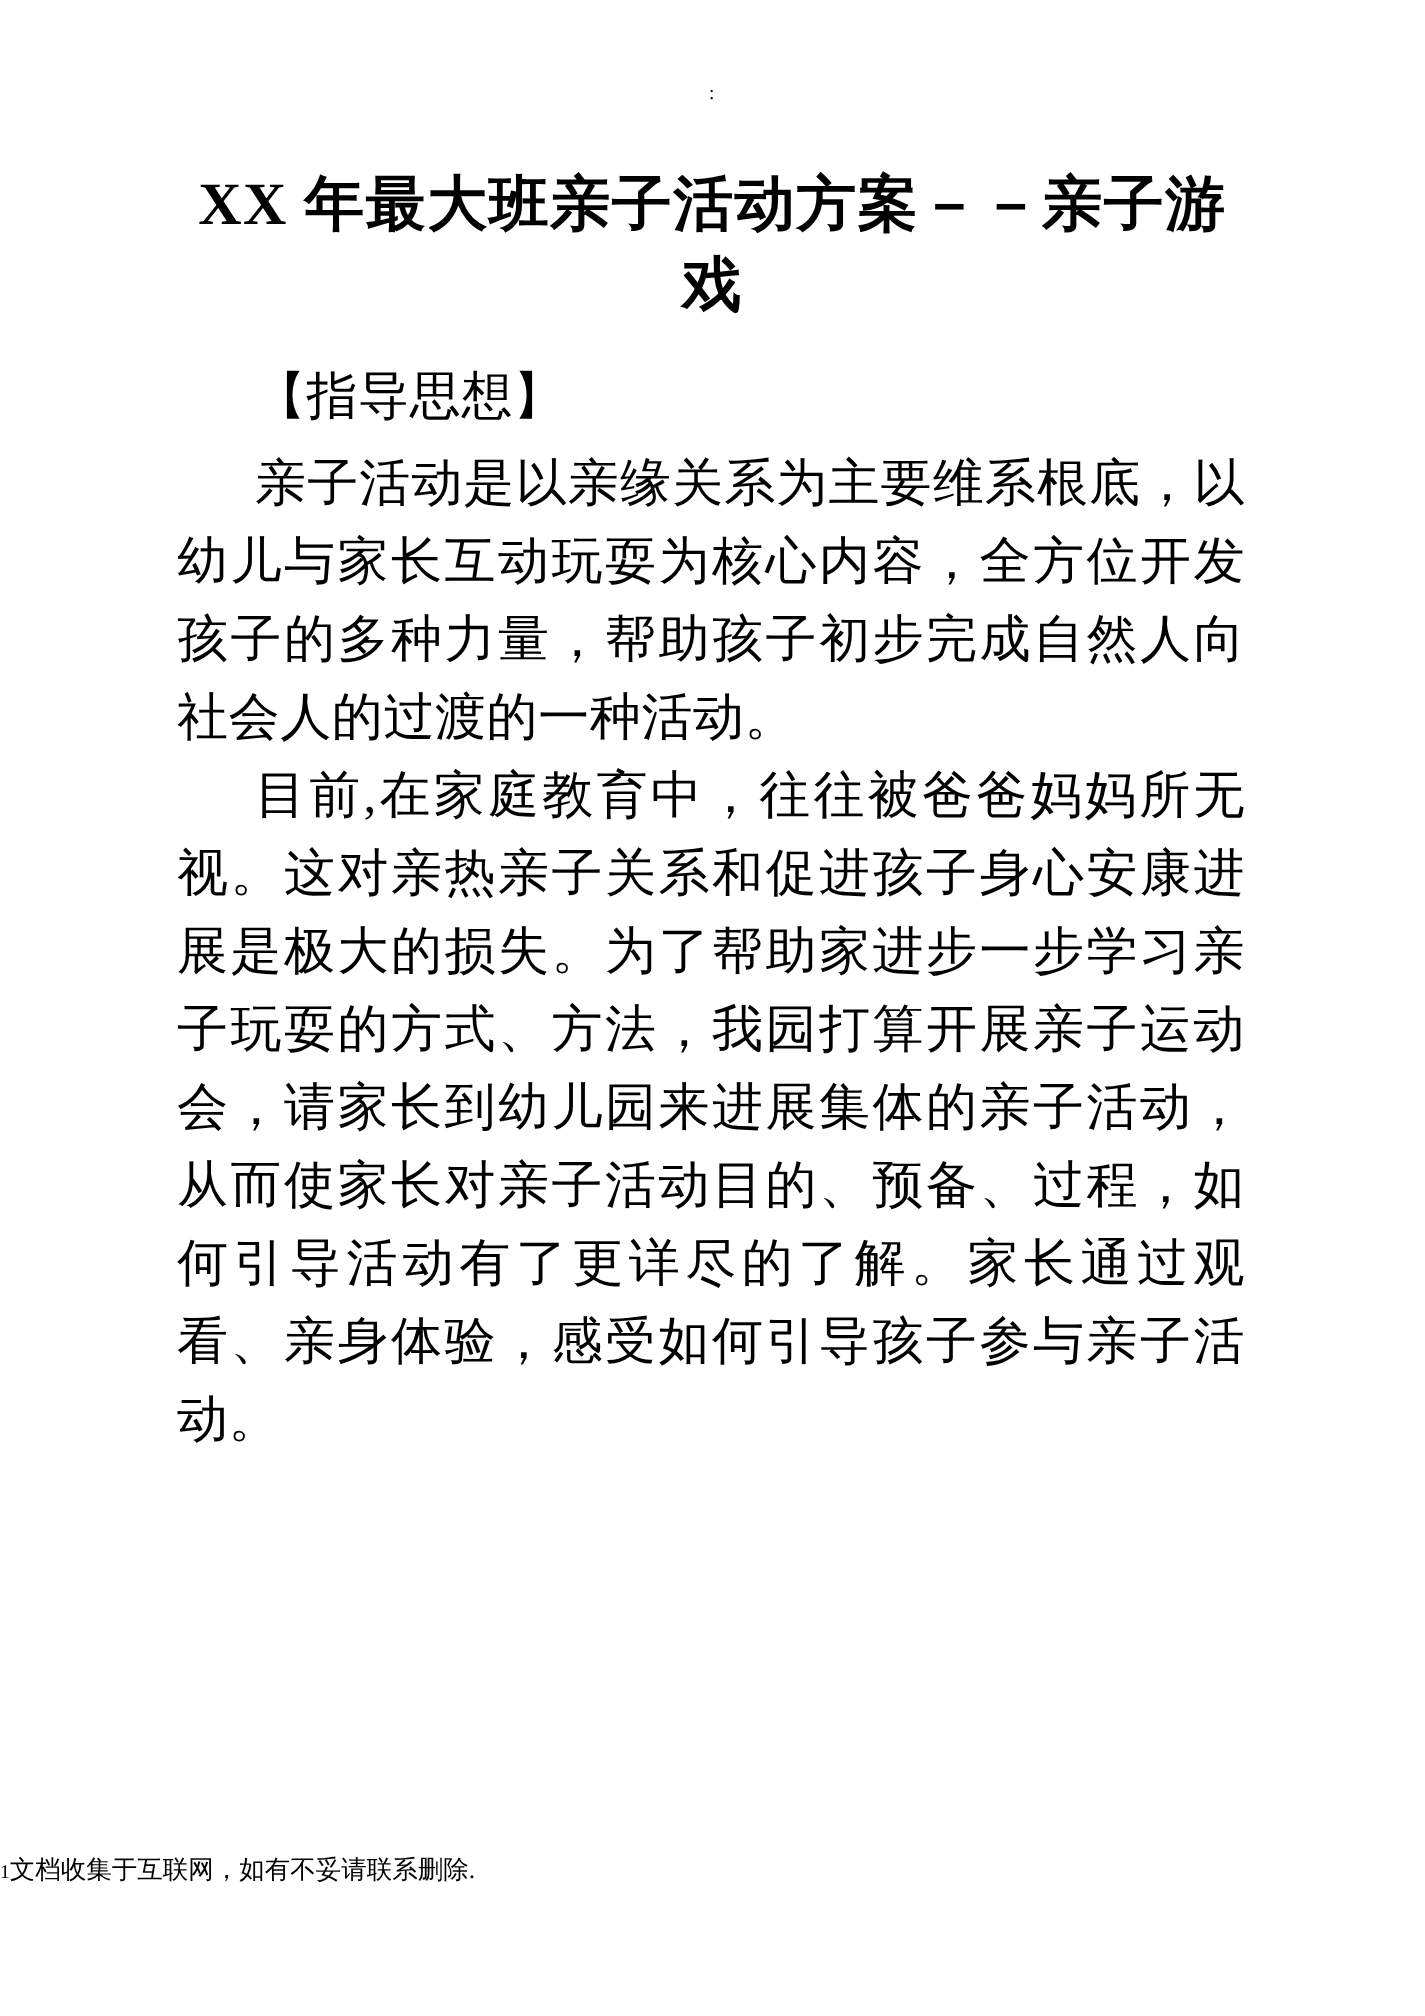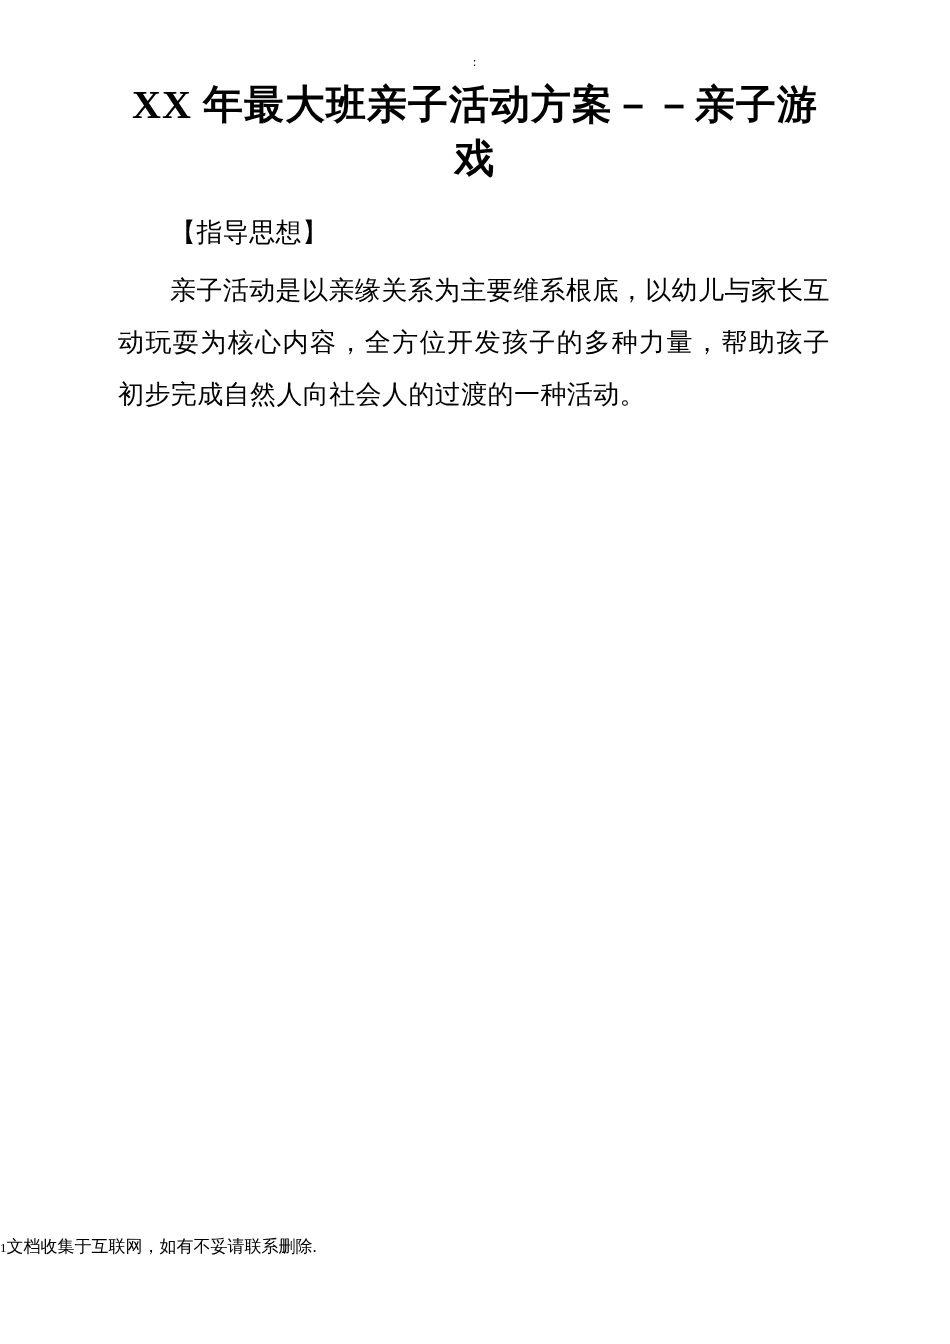--- a/index.html
+++ b/index.html
@@ -28,39 +28,38 @@
     left: 0;
     width: 100%;
     text-align: center;
     font-size: 13px;
     line-height: 13px;
     letter-spacing: 1px;
     color: #000;
   }
   .doc-title {
     margin: 0;
-    padding: 78px 118px 0 118px;
+    padding: 109px 118px 0 118px;
     font-size: 40px;
     line-height: 1.35;
     font-weight: bold;
     text-align: center;
     letter-spacing: 1px;
     font-family: "Liberation Serif", "DejaVu Serif", serif;
   }
   .body-wrap {
     padding: 22px 120px 0 118px;
   }
   p.para {
     margin: 0 0 0 0;
-    font-size: 26px;
+    font-size: 34px;
     line-height: 52px;
     text-align: justify;
     text-justify: inter-ideograph;
     letter-spacing: 0.4px;
-    font-family: Liberation Mono, monospace;
   }
   p.indent2 {
     text-indent: 52px;
   }
   p.heading-block {
     text-indent: 52px;
     margin-bottom: 6px;
   }
   .footer {
     position: absolute;
@@ -83,19 +82,20 @@
 
 <div class="page">
 
   <div class="top-mark">:</div>
 
   <h1 class="doc-title">XX 年最大班亲子活动方案－－亲子游戏</h1>
 
   <div class="body-wrap">
     <p class="para heading-block">【指导思想】</p>
     <p class="para indent2">亲子活动是以亲缘关系为主要维系根底，以幼儿与家长互动玩耍为核心内容，全方位开发孩子的多种力量，帮助孩子初步完成自然人向社会人的过渡的一种活动。</p>
+    <p class="para indent2">目前,在家庭教育中，往往被爸爸妈妈所无视。这对亲热亲子关系和促进孩子身心安康进展是极大的损失。为了帮助家进步一步学习亲子玩耍的方式、方法，我园打算开展亲子运动会，请家长到幼儿园来进展集体的亲子活动，从而使家长对亲子活动目的、预备、过程，如何引导活动有了更详尽的了解。家长通过观看、亲身体验，感受如何引导孩子参与亲子活动。</p>
   </div>
 
   <div class="footer">
     <span class="pg">1</span><span>文档收集于互联网，如有不妥请联系删除.</span>
   </div>
 
 </div>
 
 </body></html>

